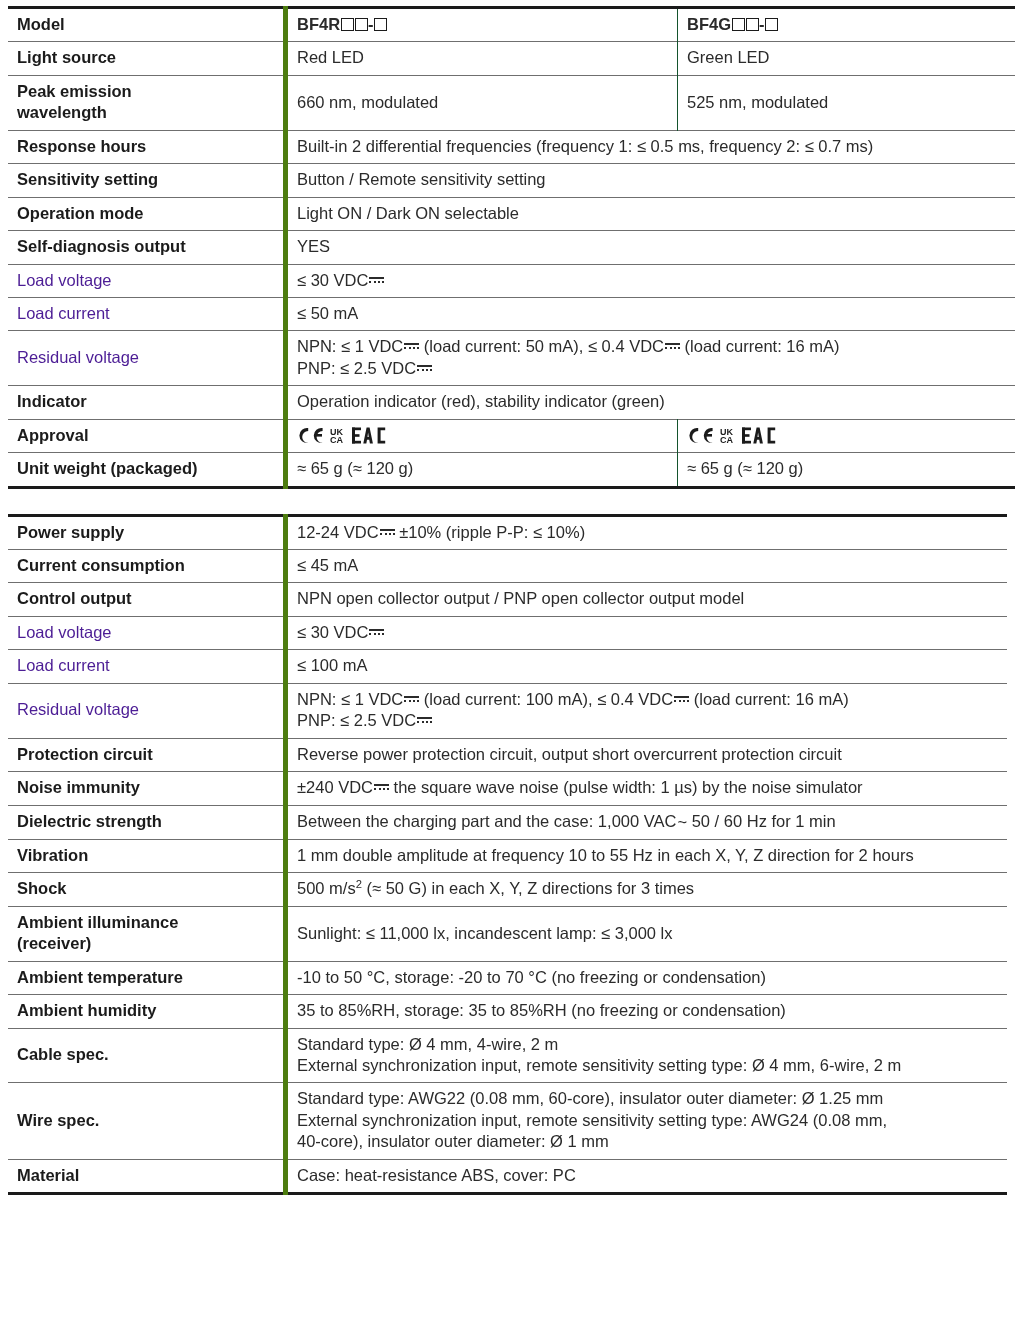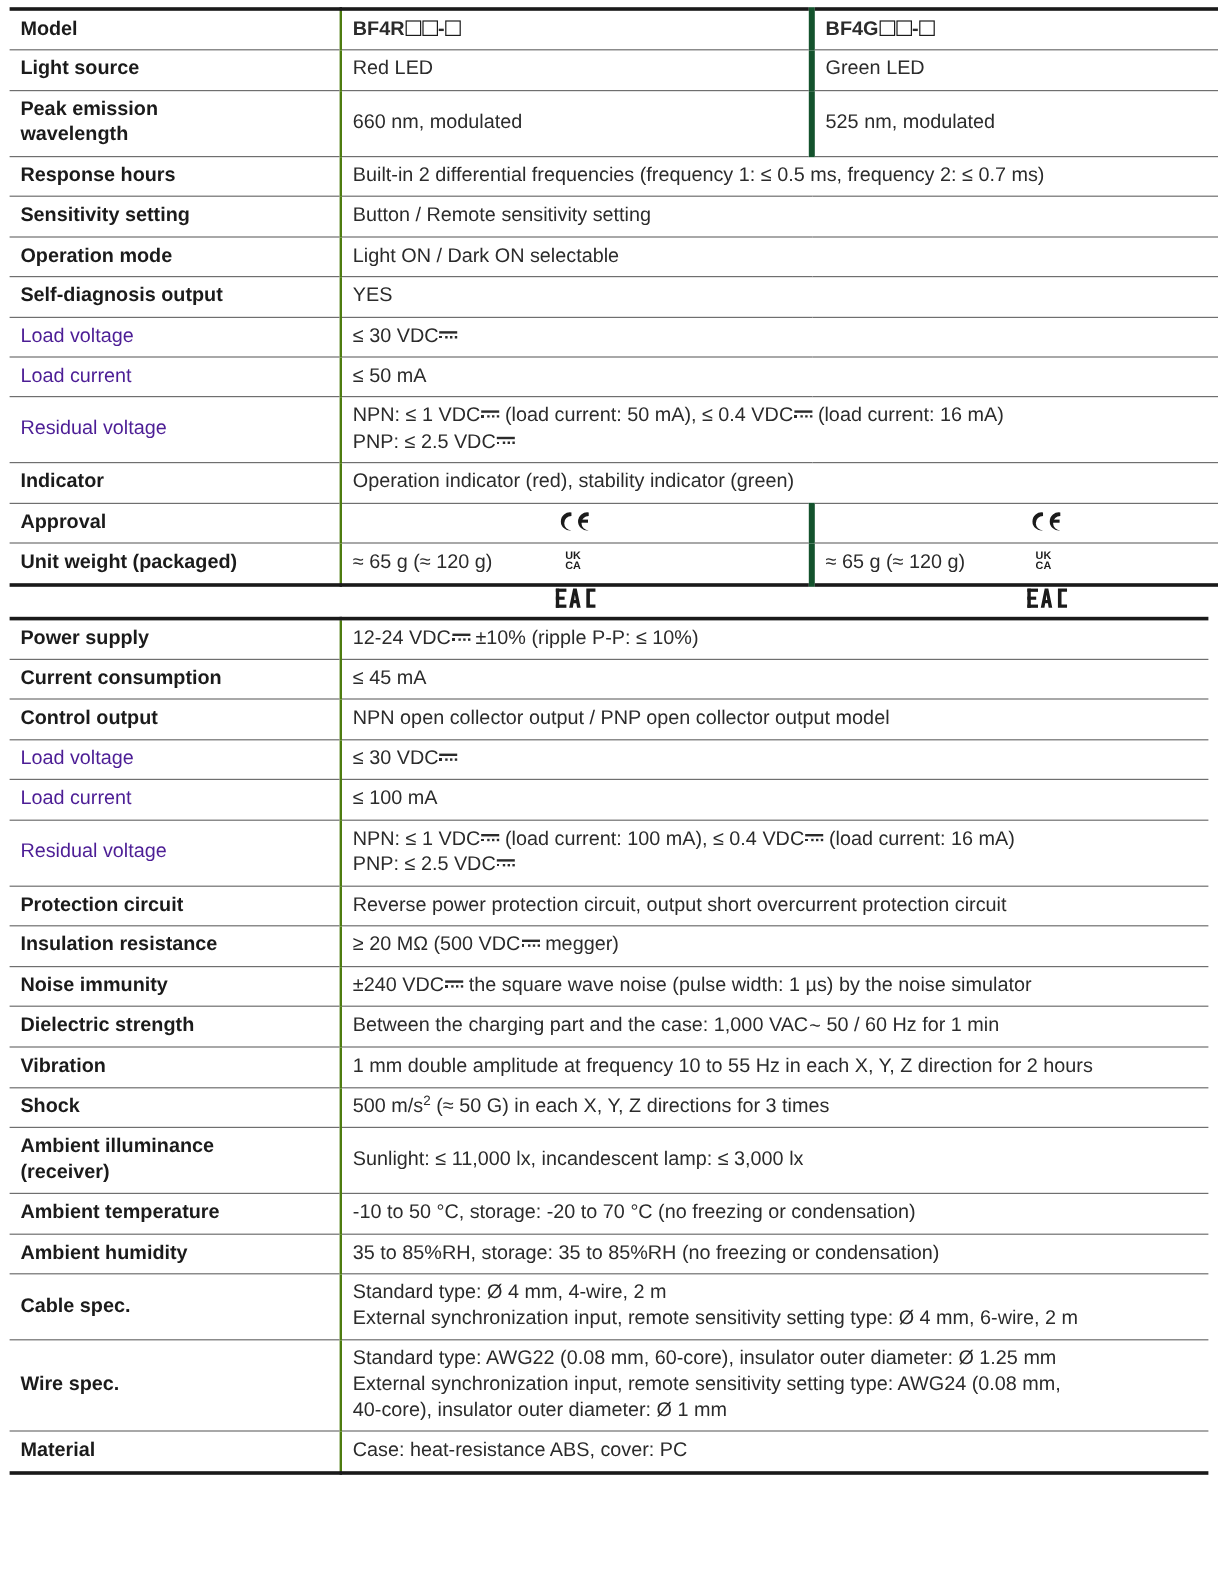--- a/index.html
+++ b/index.html
@@ -49,35 +49,35 @@
   }
 
   
   td.lbl {
     width: 258px;
     background: #d2d2d2;
     font-weight: bold;
     font-size: 16.5px;
     color: #1b1b1b;
     padding-left: 14px;
-    border-right: 2px solid #4d7c0f;
+    border-right: 5px solid #4d7c0f;
   }
   td.lbl.sub {
     font-weight: normal;
     color: #4c1d95;
   }
 
   
   td.val {
     color: #2b2b2b;
     padding-left: 13px;
   }
   td.val.colr {
     width: 372px;
-    border-right: 5px solid #14532d;
+    border-right: 1px solid #14532d;
   }
   td.val.colg {
     width: 369px;
   }
   .ln { display: block; }
 
   
   .sq {
     display: inline-block;
     width: 13px;
@@ -119,23 +119,22 @@
     margin-left: 1px;
     vertical-align: -1px;
   }
 
   sup.sup { font-size: 0.68em; vertical-align: super; line-height: 0; }
 
   
   .marks {
     display: flex;
     align-items: center;
-    gap: 13px;
+    gap: 3px;
     height: 21px;
-    flex-direction: column;
   }
   .mark-ce svg, .mark-ukca svg, .mark-eac svg { display: block; }
 </style>
 </head>
 <body>
 
 <div class="sheet">
 
   <table class="spec first">
     <tbody>
@@ -315,26 +314,20 @@
           <span class="ln"><span>NPN: ≤ 1 VDC</span><span class="dc"></span><span> (load current: 100 mA), ≤ 0.4 VDC</span><span class="dc"></span><span> (load current: 16 mA)</span></span>
           <span class="ln"><span>PNP: ≤ 2.5 VDC</span><span class="dc"></span></span>
         </td>
       </tr>
 
       <tr>
         <td class="lbl">Protection circuit</td>
         <td class="val">Reverse power protection circuit, output short overcurrent protection circuit</td>
       </tr>
 
-      <tr>
-        <td class="lbl">Insulation resistance</td>
-        <td class="val">
-          <span>≥ 20 MΩ (500 VDC</span><span class="dc"></span><span> megger)</span>
-        </td>
-      </tr>
 
       <tr>
         <td class="lbl">Noise immunity</td>
         <td class="val">
           <span>±240 VDC</span><span class="dc"></span><span> the square wave noise (pulse width: 1 µs) by the noise simulator</span>
         </td>
       </tr>
 
       <tr>
         <td class="lbl">Dielectric strength</td>

